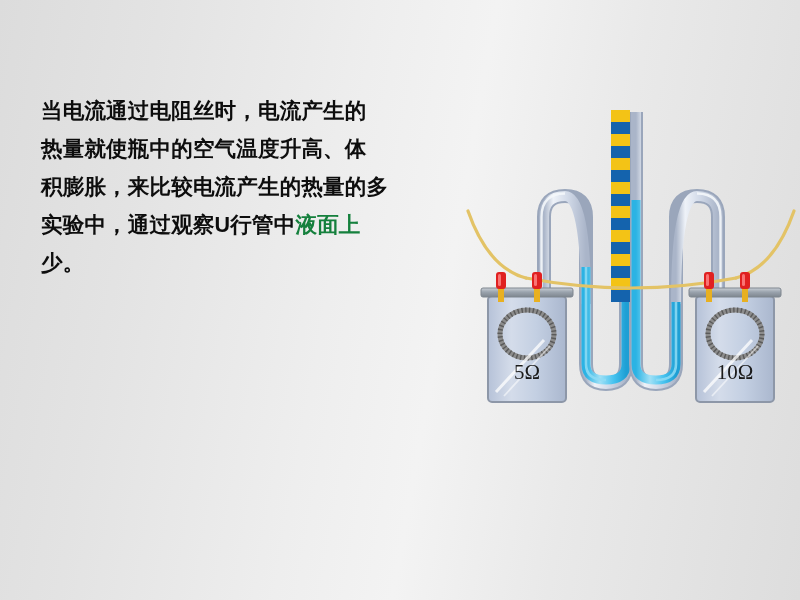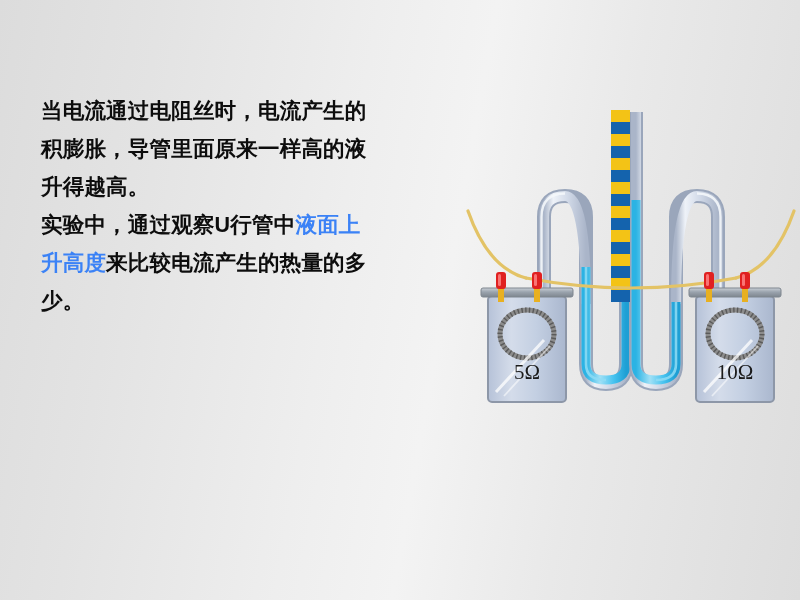--- a/index.html
+++ b/index.html
@@ -15,41 +15,40 @@
     position:absolute;left:41px;top:92px;width:380px;
   }
   .text-line{
     font-size:21.5px;
     font-weight:bold;
     line-height:38px;
     color:#0d0d0d;
     letter-spacing:0.2px;
     white-space:pre;
   }
-  .hl{color:#3b82f6;}
+  .hl{color:#15803d;}
 
   
   #apparatus{position:absolute;left:466px;top:92px;width:330px;height:320px;}
   #apparatus svg{display:block;}
 </style>
 </head>
 <body>
 
 <div id="slide">
 
   <div id="text-block">
 
     <div class="text-line">当电流通过电阻丝时，电流产生的</div>
-    <div class="text-line">积膨胀，导管里面原来一样高的液</div>
+    <div class="text-line">热量就使瓶中的空气温度升高、体</div>
+    <div class="text-line">积膨胀，来比较电流产生的热量的多</div>
 
-    <div class="text-line">升得越高。</div>
 
     <div class="text-line"><span>实验中，通过观察U行管中</span><span class="hl">液面上</span></div>
 
-    <div class="text-line"><span class="hl">升高度</span><span>来比较电流产生的热量的多</span></div>
 
     <div class="text-line">少。</div>
   </div>
 
   <div id="apparatus">
     <svg width="330" height="320" viewBox="0 0 330 320" xmlns="http://www.w3.org/2000/svg">
       <defs>
         <linearGradient id="glassG" x1="0" y1="0" x2="1" y2="0">
           <stop offset="0%" stop-color="#aab5c9"></stop>
           <stop offset="22%" stop-color="#eef2f8"></stop>

